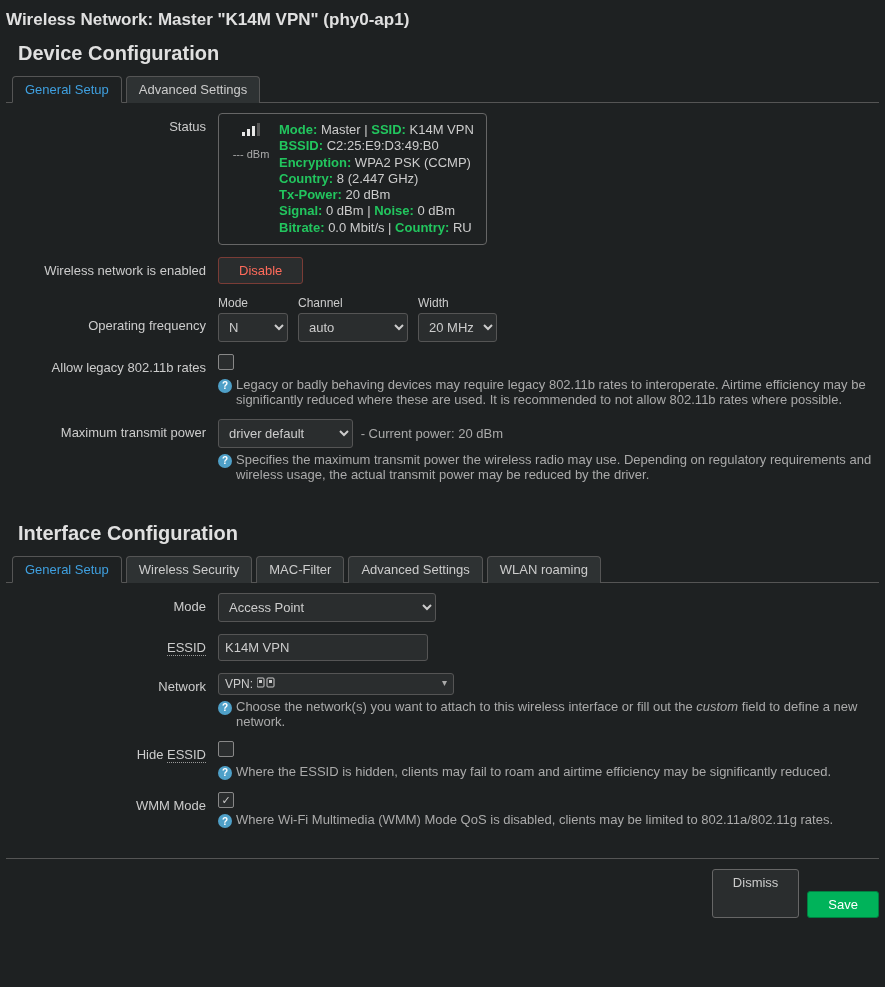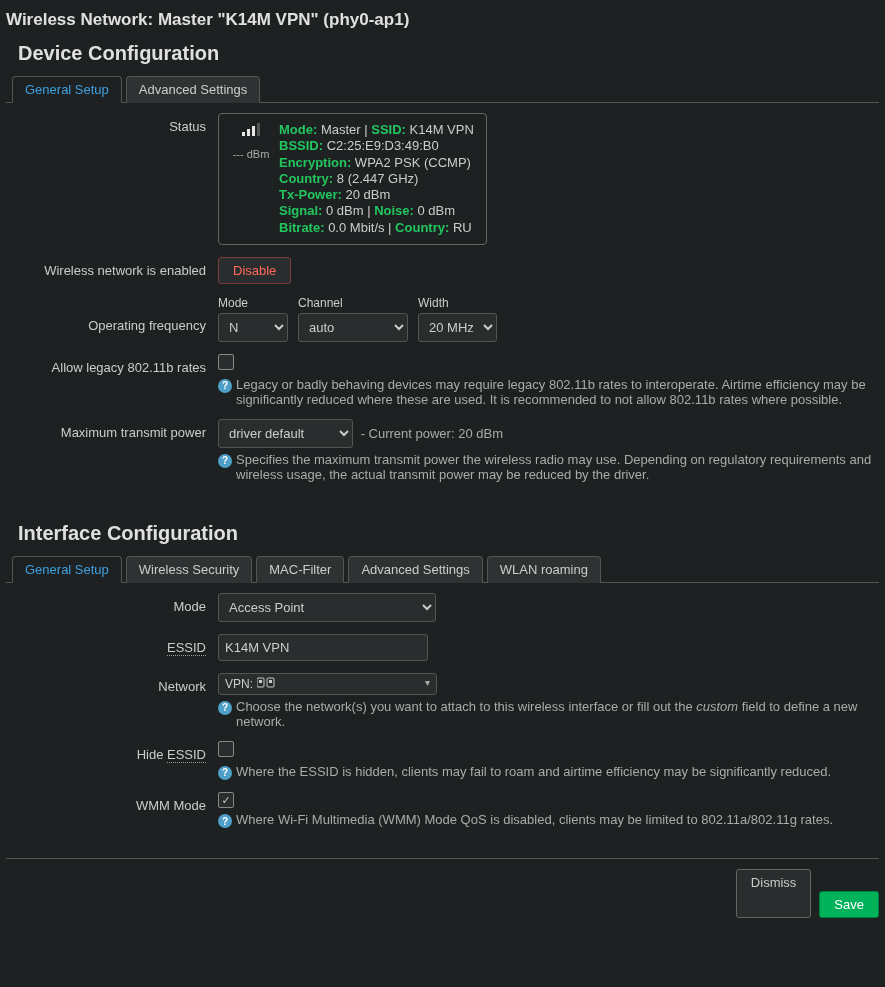--- a/index.html
+++ b/index.html
@@ -37,36 +37,36 @@
   .status-box{display:flex;align-items:flex-start;gap:8px;border:1px solid var(--border-light);border-radius:4px;padding:8px 12px;width:fit-content;}
   .sig-col{display:flex;flex-direction:column;align-items:center;width:40px;}
   .sig-icon svg{display:block;}
   .sig-sub{font-size:11px;color:var(--muted);margin-top:12px;white-space:nowrap;}
   .status-lines{line-height:1.25;font-size:13px;}
   .status-lines .k{font-weight:bold;color:#22c55e;}
   
   select,input[type=text]{background:var(--input-bg);color:var(--fg);border:1px solid var(--input-border);border-radius:3px;padding:5px 6px;font-size:13px;box-sizing:border-box;}
   input[type=text]{width:210px;}
   select{min-width:70px;}
-  .btn{display:inline-block;border:1px solid var(--border-light);border-radius:3px;padding:5px 14px;background:var(--input-bg);color:var(--fg);cursor:pointer;font-size:13px;}
+  .btn{display:inline-block;border:1px solid var(--border-light);border-radius:3px;padding:5px 20px;background:var(--input-bg);color:var(--fg);cursor:pointer;font-size:13px;}
   .btn.danger{color:var(--danger);border-color:#7a3c36;}
   .btn.save{background:var(--save-bg);color:#fff;border-color:var(--save-border);margin-top:22px;}
   .checkbox{width:14px;height:14px;border:1px solid #888;border-radius:2px;display:inline-flex;align-items:center;justify-content:center;background:#2a2d2e;cursor:pointer;}
   .checkbox.checked::after{content:"✓";color:var(--fg);font-size:11px;line-height:1;}
   
   .help{display:flex;align-items:flex-start;gap:4px;color:var(--muted);font-size:13px;margin-top:4px;}
   .help .q{flex:0 0 auto;width:14px;height:14px;border-radius:50%;background:var(--help);color:#fff;font-size:10px;font-weight:bold;display:inline-flex;align-items:center;justify-content:center;margin-top:2px;}
   .help .txt{flex:1;}
   em{font-style:italic;}
   
   .freq-group{display:flex;gap:10px;}
   .fg-item{display:flex;flex-direction:column;gap:3px;}
   .fg-item>span{font-size:12px;color:var(--fg);}
   
-  .netbox{display:flex;align-items:flex-start;gap:14px;border:1px solid var(--input-border);border-radius:3px;background:var(--input-bg);padding:3px 6px;width:219px;box-sizing:border-box;justify-content:space-between;}
+  .netbox{display:flex;align-items:flex-start;gap:14px;border:1px solid var(--input-border);border-radius:3px;background:var(--input-bg);padding:3px 6px;width:236px;box-sizing:border-box;justify-content:space-between;}
   .netpill{display:inline-flex;align-items:center;gap:4px;font-size:12px;color:var(--fg);}
   .caret{color:var(--muted);font-size:10px;}
   
   .footer{border-top:1px solid var(--border);margin-top:30px;padding-top:10px;display:flex;justify-content:flex-end;gap:8px;}
 </style>
 </head>
 <body>
 
 <h2>Wireless Network: Master "K14M VPN" (phy0-ap1)</h2>
 

